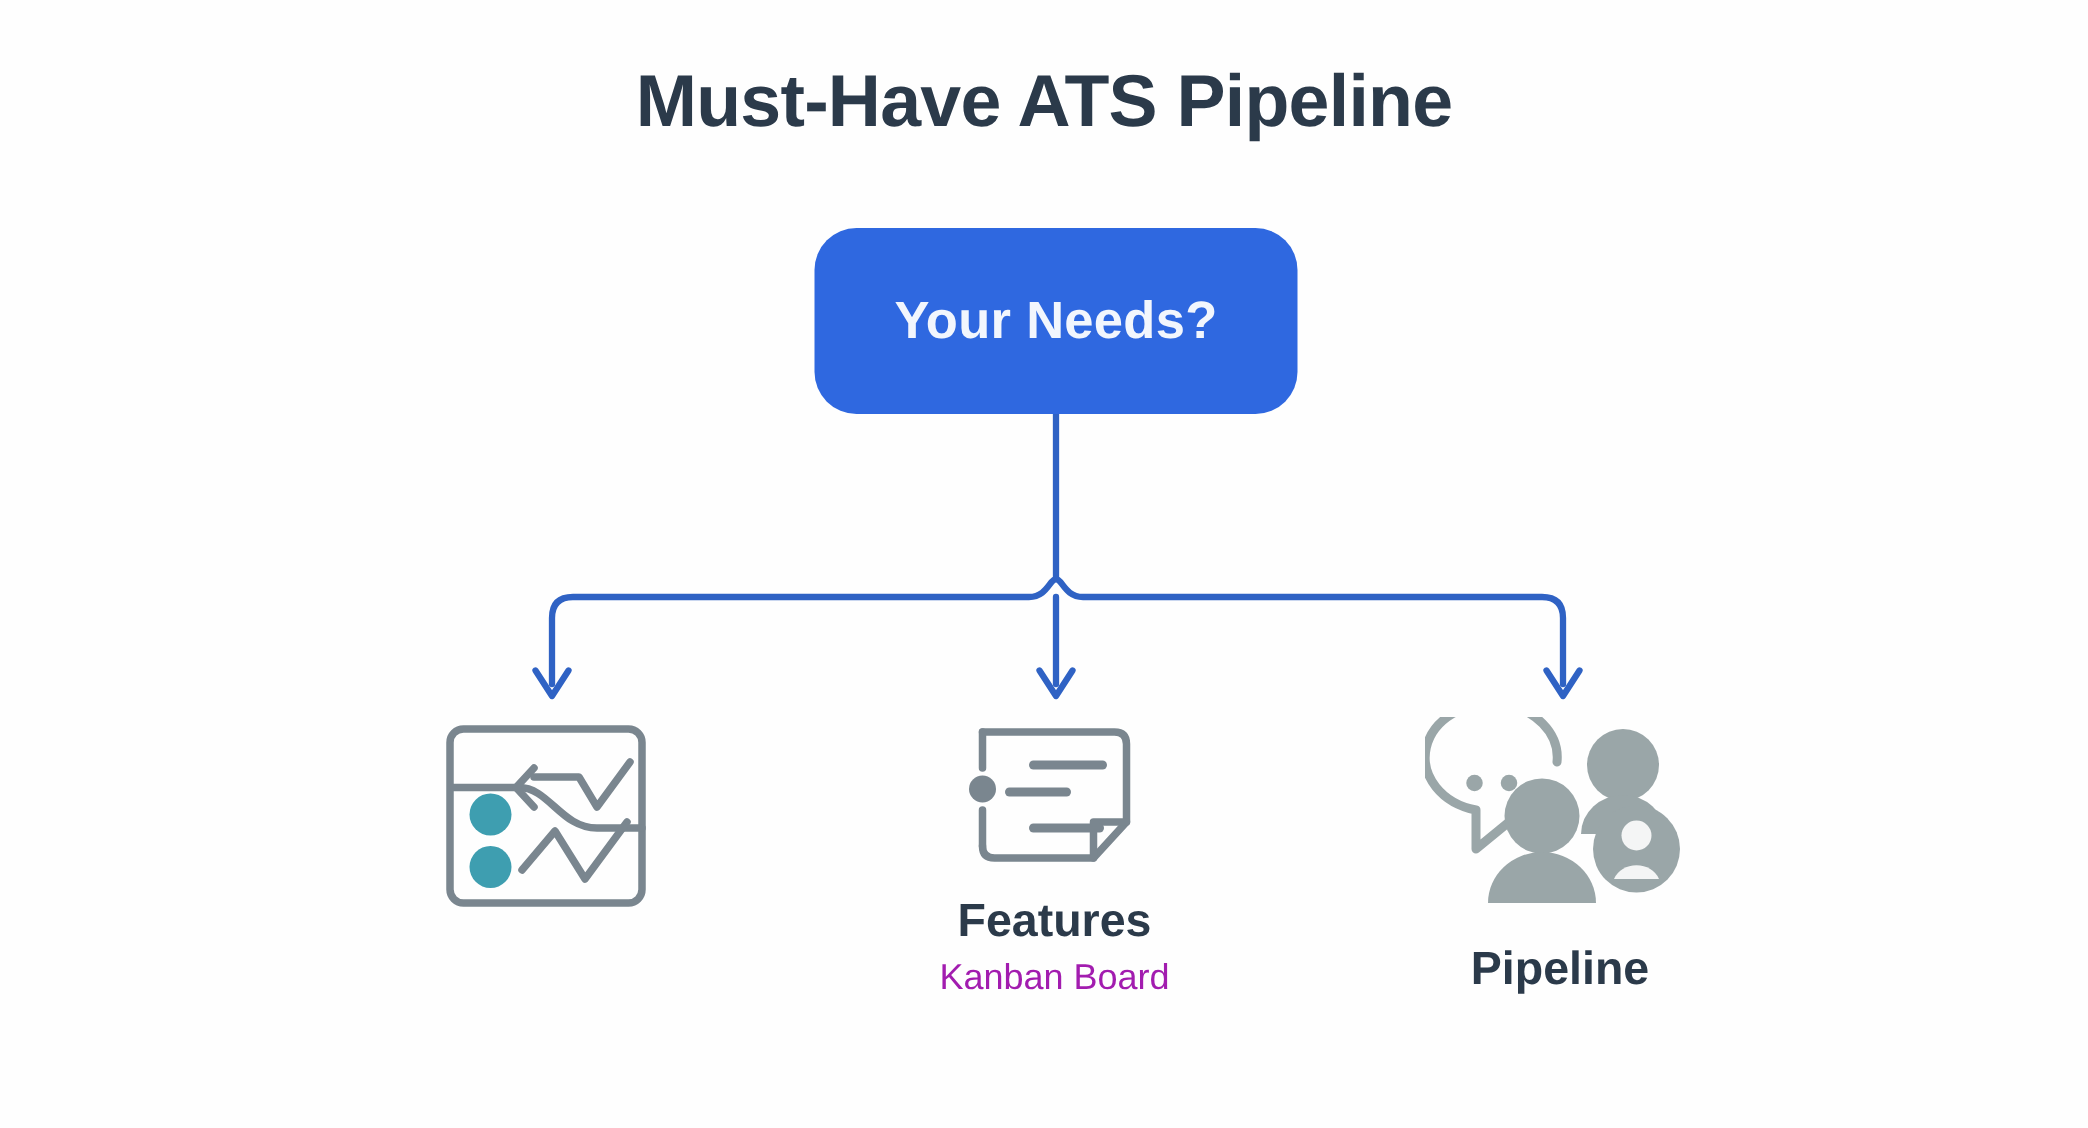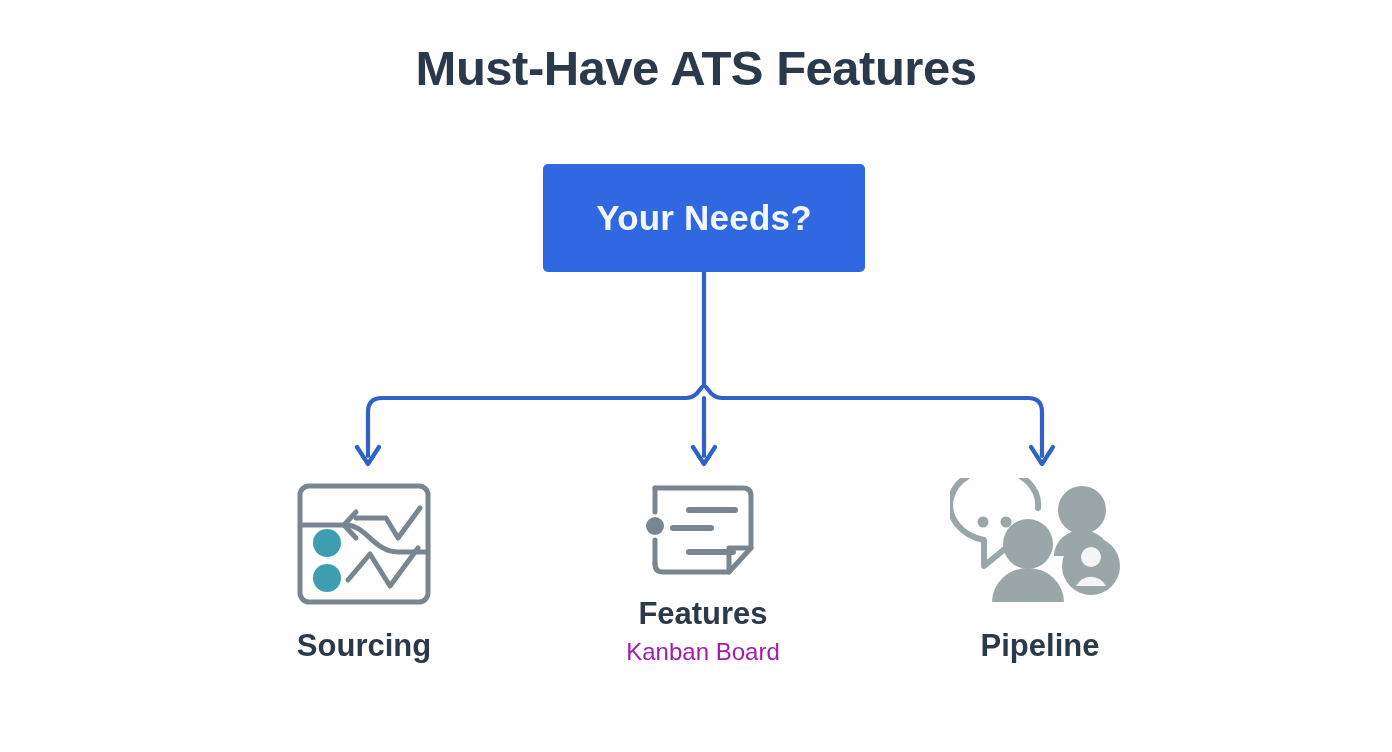--- a/index.html
+++ b/index.html
@@ -35,27 +35,26 @@
     line-height: 1.1;
     white-space: nowrap;
   }
 
   
   #root-node {
     position: absolute;
     left: 543px;
     top: 152px;
     width: 322px;
-    height: 108px;
+    height: 124px;
     background: #2f68e0;
-    border-radius: 5px;
+    border-radius: 28px;
     display: flex;
     align-items: center;
     justify-content: center;
-    margin-top: 12px;
   }
   #root-node-label {
     color: #f2f6fd;
     font-size: 35px;
     font-weight: bold;
     letter-spacing: 0.2px;
     white-space: nowrap;
   }
 
   
@@ -100,21 +99,21 @@
   #branch-pipeline .branch-label { margin-top: 12px; }
 
   #branch-teamwork { left: 890px; top: 478px; width: 300px; }
   #branch-teamwork .branch-label { margin-top: 22px; }
 </style>
 </head>
 <body>
 
 <div id="stage">
 
-  <div id="title">Must-Have ATS Features</div>
+  <div id="title">Must-Have ATS Pipeline</div>
 
   <svg id="connectors" viewBox="0 0 1392 752" width="1392" height="752" aria-hidden="true">
     <g fill="none" stroke="#2f62c4" stroke-width="4.2" stroke-linecap="round" stroke-linejoin="round">
 
       <path d="M704,268 L704,386"></path>
 
       <path d="M704,386 C700,386 698,398 686,398 L382,398 Q368,398 368,412 L368,456"></path>
 
       <path d="M704,386 C708,386 710,398 722,398 L1028,398 Q1042,398 1042,412 L1042,456"></path>
 
@@ -137,21 +136,20 @@
       <path d="M8,45 L52,45 C72,45 80,72 104,72 L134,72" fill="none" stroke="#7a868f" stroke-width="5" stroke-linecap="round" stroke-linejoin="round"></path>
 
       <path d="M50,32 L62,45 L50,58" fill="none" stroke="#7a868f" stroke-width="5" stroke-linecap="round" stroke-linejoin="round" transform="rotate(180 56 45)"></path>
 
       <path d="M62,38 L92,38 L104,58 L126,28" fill="none" stroke="#7a868f" stroke-width="5" stroke-linecap="round" stroke-linejoin="round"></path>
 
       <path d="M54,100 L76,74 L96,106 L124,68" fill="none" stroke="#7a868f" stroke-width="5" stroke-linecap="round" stroke-linejoin="round"></path>
       <circle cx="33" cy="63" r="14" fill="#3e9eb0"></circle>
       <circle cx="33" cy="98" r="14" fill="#3e9eb0"></circle>
     </svg>
-    <div class="branch-label">Sourcing</div>
   </div>
 
   <div class="branch" id="branch-pipeline">
     <svg class="branch-icon" width="140" height="106" viewBox="0 0 140 106" aria-hidden="true">
 
       <path d="M22,10 L110,10 Q118,10 118,18 L118,70 L96,94 L30,94 Q22,94 22,86" fill="none" stroke="#7a868f" stroke-width="5" stroke-linecap="round" stroke-linejoin="round"></path>
 
       <path d="M22,10 L22,34" fill="none" stroke="#7a868f" stroke-width="5" stroke-linecap="round"></path>
 
       <path d="M22,62 L22,86" fill="none" stroke="#7a868f" stroke-width="5" stroke-linecap="round"></path>

